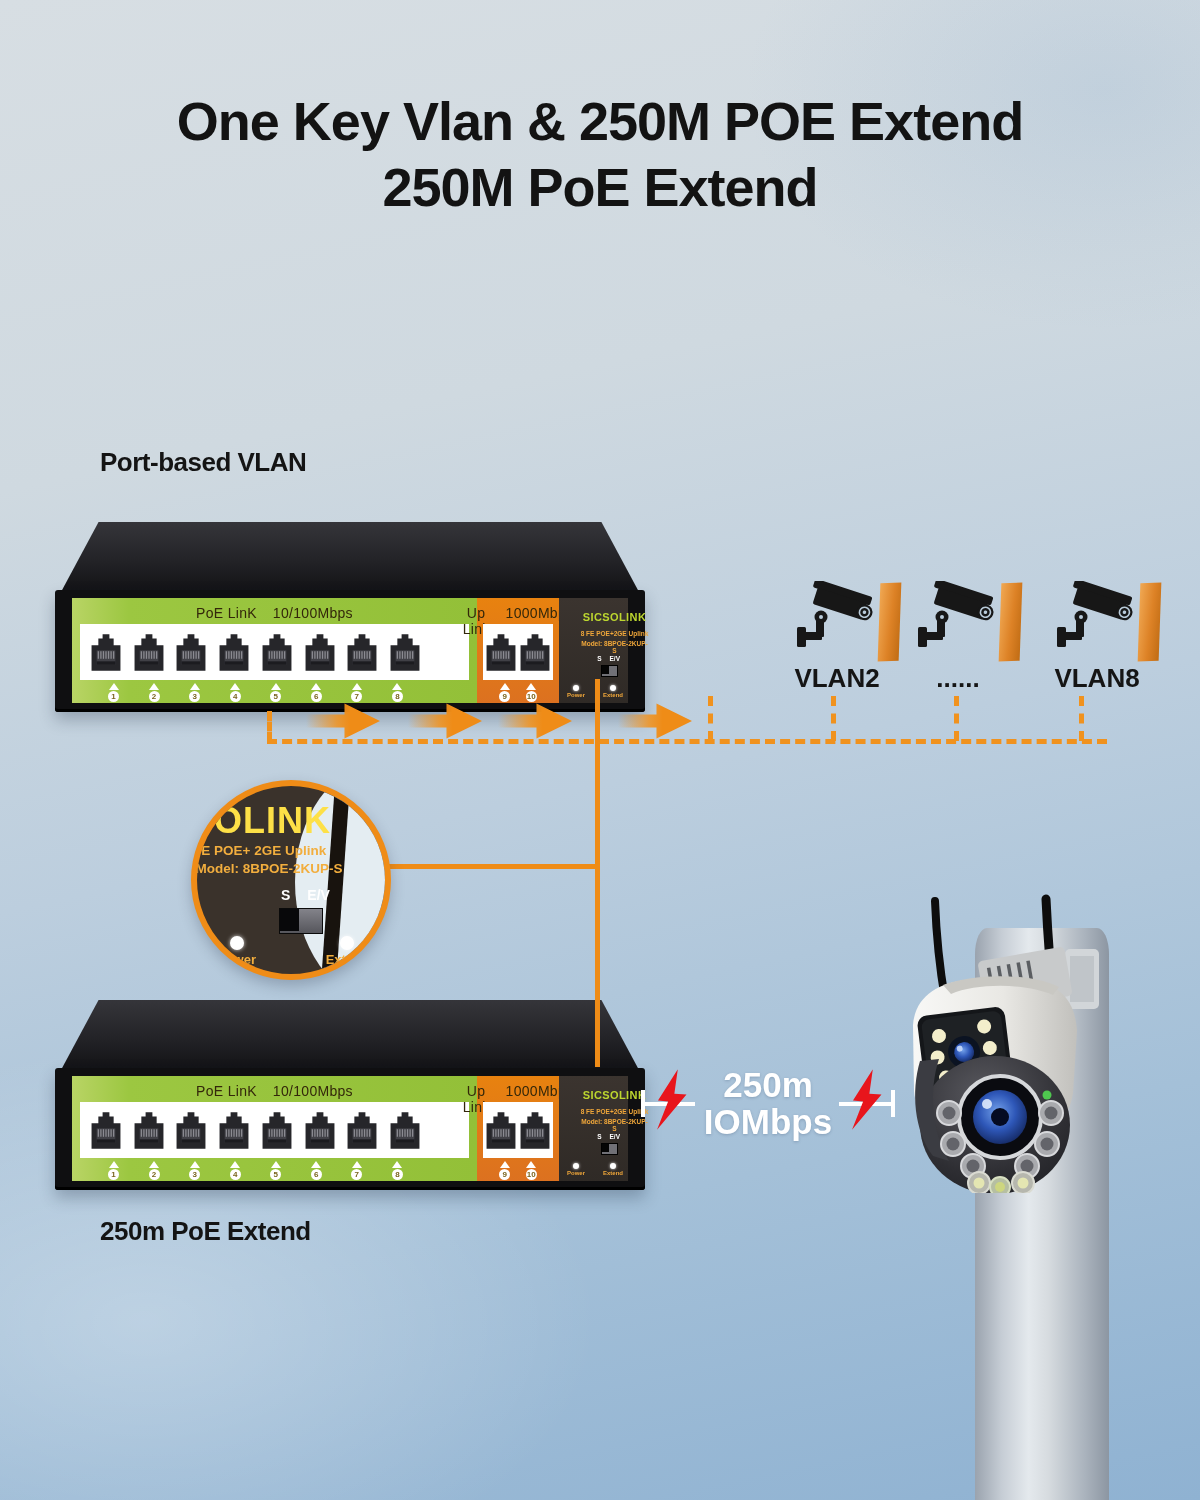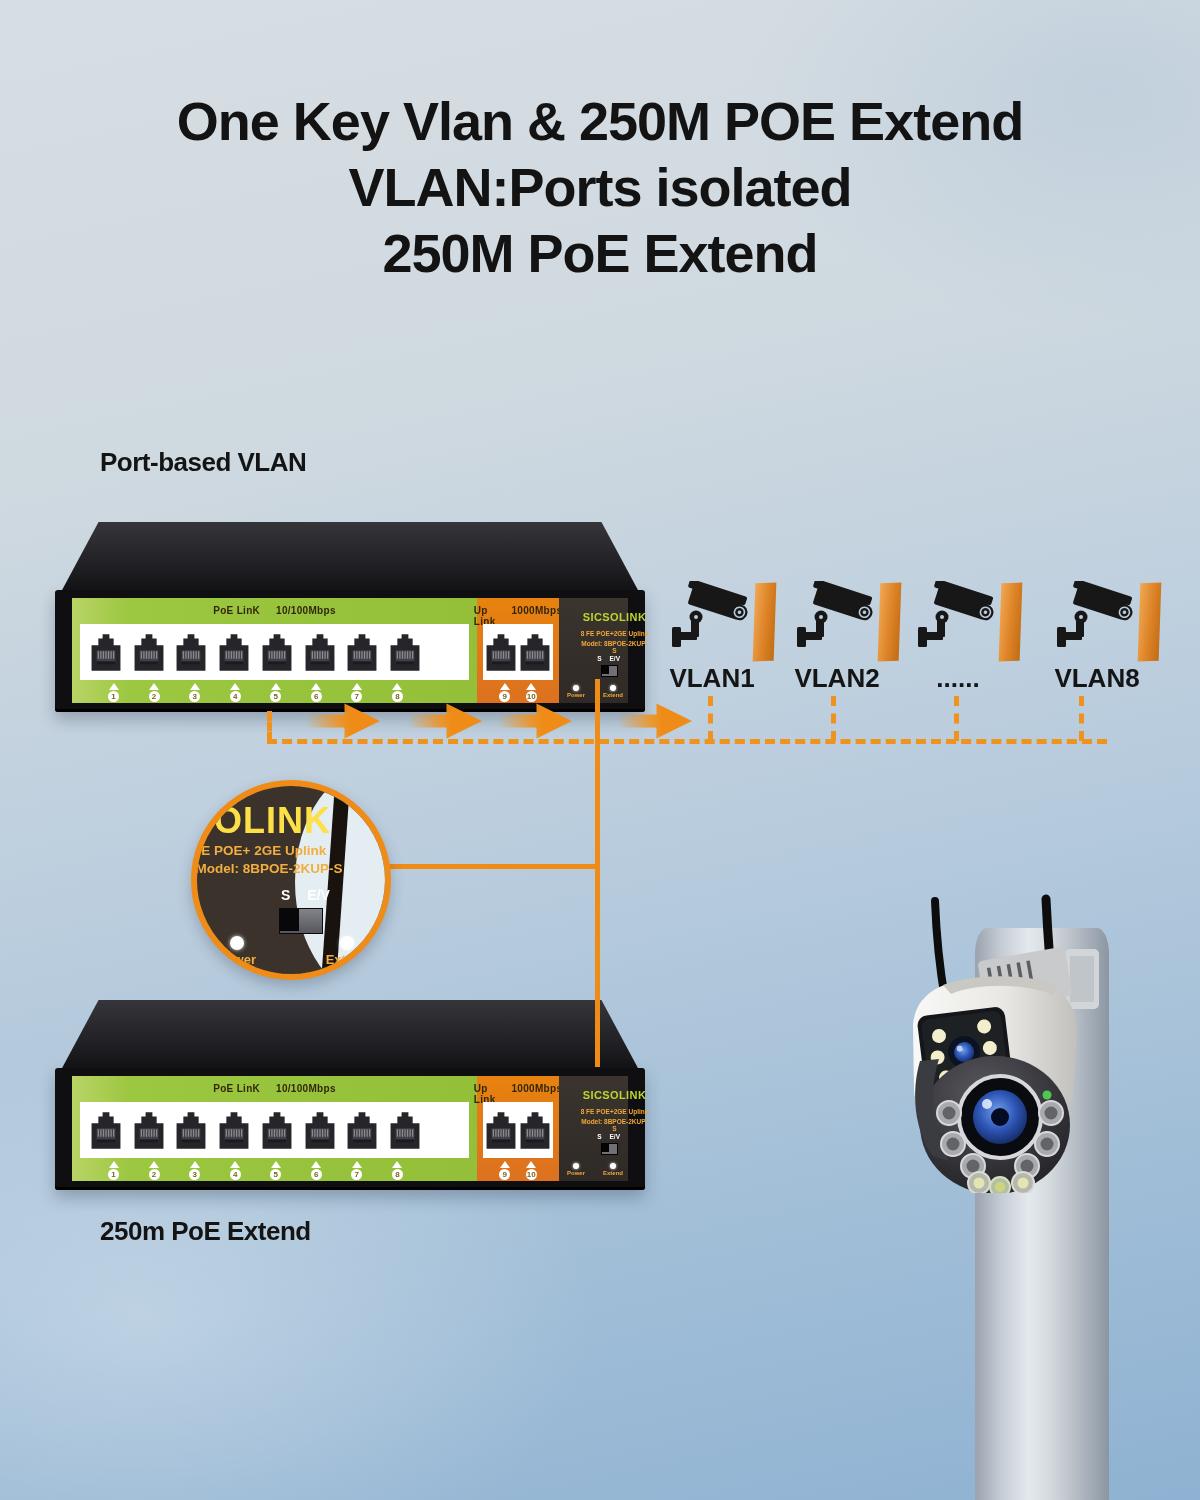--- a/index.html
+++ b/index.html
@@ -21,21 +21,21 @@
     clip-path:polygon(6.5% 0,93.5% 0,100% 100%,0 100%);
     background:linear-gradient(180deg,#35353a 0%,#232327 55%,#121215 100%);}
   .sw-body{position:absolute;left:0;right:0;top:68px;height:122px;background:#0f0f11;border-radius:3px;
     box-shadow:0 8px 16px rgba(25,40,60,.28), inset 0 -3px 0 #000;}
   .sw-panel{position:absolute;left:17px;right:17px;top:8px;bottom:9px;display:flex;}
   .zone{position:relative;height:100%;}
   .zone-green{width:405px;background:linear-gradient(90deg,#b9d465 0%,#9cc741 14%,#93c038 100%);}
   .zone-orange{width:82px;background:linear-gradient(180deg,#e8820f 0%,#dc7120 100%);}
   .zone-dark{flex:1;background:linear-gradient(180deg,#3b342f 0%,#2f2a26 100%);padding-left:21px;}
   .zone-label{position:absolute;top:7px;width:100%;display:flex;justify-content:center;gap:16px;
-    font-size:10px;font-weight:700;color:#33270a;letter-spacing:.3px;}
+    font-size:14px;font-weight:400;color:#33270a;letter-spacing:.3px;text-align:center;}
   .port-strip{position:absolute;left:8px;right:8px;top:26px;height:56px;background:#fff;
     display:flex;align-items:center;justify-content:space-evenly;}
   .zone-green .port-strip{padding-right:38px;}
   .zone-orange .port-strip{left:6px;right:6px;}
   .port svg{display:block;}
   .port-nums{position:absolute;left:8px;right:8px;top:85px;display:flex;justify-content:space-evenly;}
   .zone-green .port-nums{padding-right:38px;}
   .pn{display:flex;flex-direction:column;align-items:center;width:14px;}
   .pn .tri{width:0;height:0;border-left:5px solid transparent;border-right:5px solid transparent;
     border-bottom:7px solid #fff;margin-bottom:1px;}
@@ -104,21 +104,20 @@
     border-radius:12px 12px 0 0 / 26px 26px 0 0;}
   .ptz{position:absolute;left:883px;top:893px;z-index:3;}
 </style>
 </head>
 <body>
 
 <div id="stage">
 
   <div class="title">
     <div>One Key Vlan &amp; 250M POE Extend</div>
-    <div>VLAN:Ports isolated</div>
     <div>250M PoE Extend</div>
   </div>
 
   <div class="section-label" style="left:100px;top:447px;">Port-based VLAN</div>
   <div class="section-label" style="left:100px;top:1216px;">250m PoE Extend</div>
 
   <div class="dash-v" style="left:267px;top:711px;height:31px;"></div>
   <div class="dash-h" style="left:267px;top:739px;width:840px;"></div>
   <div class="dash-v" style="left:708px;top:696px;height:45px;"></div>
   <div class="dash-v" style="left:831px;top:696px;height:45px;"></div>
@@ -650,40 +649,20 @@
           <i class="dot"></i>
           <span>Power</span>
         </div>
       <div class="mag-led">
           <i class="dot"></i>
           <span>Extend</span>
         </div>
     </div>
   </div>
 
-  <div class="cam-unit" style="left:650px;">
-    <svg class="cam-svg" width="82" height="78" viewBox="0 0 82 78">
-      <g fill="#171717">
-          <rect x="2" y="46" width="9" height="20" rx="1.5"></rect>
-          <rect x="9" y="51" width="18" height="8" rx="1"></rect>
-          <rect x="21" y="38" width="8" height="18" rx="1"></rect>
-          <circle cx="26" cy="36" r="6.5"></circle>
-          <circle cx="26" cy="36" r="2" fill="#b9cbda"></circle>
-      <g transform="rotate(18 40 28)">
-            <rect x="12" y="5" width="60" height="9" rx="2"></rect>
-            <rect x="17" y="13" width="52" height="17" rx="2"></rect>
-            <circle cx="69" cy="22" r="8"></circle>
-            <circle cx="69" cy="22" r="5" fill="none" stroke="#b9cbda" stroke-width="1.6"></circle>
-            <circle cx="69" cy="22" r="1.8" fill="#b9cbda"></circle>
-          </g>
-        </g>
-    </svg>
-    <div class="cam-wall"></div>
-    <div class="cam-label">VLAN1</div>
-  </div>
   <div class="cam-unit" style="left:775px;">
     <svg class="cam-svg" width="82" height="78" viewBox="0 0 82 78">
       <g fill="#171717">
           <rect x="2" y="46" width="9" height="20" rx="1.5"></rect>
           <rect x="9" y="51" width="18" height="8" rx="1"></rect>
           <rect x="21" y="38" width="8" height="18" rx="1"></rect>
           <circle cx="26" cy="36" r="6.5"></circle>
           <circle cx="26" cy="36" r="2" fill="#b9cbda"></circle>
       <g transform="rotate(18 40 28)">
             <rect x="12" y="5" width="60" height="9" rx="2"></rect>
@@ -731,20 +710,34 @@
             <circle cx="69" cy="22" r="8"></circle>
             <circle cx="69" cy="22" r="5" fill="none" stroke="#b9cbda" stroke-width="1.6"></circle>
             <circle cx="69" cy="22" r="1.8" fill="#b9cbda"></circle>
           </g>
         </g>
     </svg>
     <div class="cam-wall"></div>
     <div class="cam-label">VLAN8</div>
   </div>
 
+  <div class="linkglyph">
+    <div class="lg-tick" style="left:5px;"></div>
+    <div class="lg-line" style="left:7px;width:52px;"></div>
+    <svg class="lg-bolt" style="left:16px;" width="40" height="60" viewBox="0 0 40 60">
+      <path d="M29,0 L6,29 L16,31 L2,58 L35,26 L23,24 Z" fill="#e8151c"></path>
+    </svg>
+    <div class="lg-text lg-d">250m</div>
+    <div class="lg-text lg-s">IOMbps</div>
+    <div class="lg-line" style="left:203px;width:52px;"></div>
+    <svg class="lg-bolt" style="left:211px;" width="40" height="60" viewBox="0 0 40 60">
+      <path d="M29,0 L6,29 L16,31 L2,58 L35,26 L23,24 Z" fill="#e8151c"></path>
+    </svg>
+    <div class="lg-tick" style="left:255px;"></div>
+  </div>
 
   <div class="pole"></div>
   <svg class="ptz" width="234" height="300" viewBox="0 0 234 300">
     <defs>
       <linearGradient id="gBody" x1="0" y1="0" x2="1" y2="0">
         <stop offset="0" stop-color="#f8f8f6"></stop>
           <stop offset=".55" stop-color="#e9e8e4"></stop>
           <stop offset="1" stop-color="#c1c0bc"></stop>
       </linearGradient>
       <radialGradient id="gBall" cx=".42" cy=".28" r=".95">

